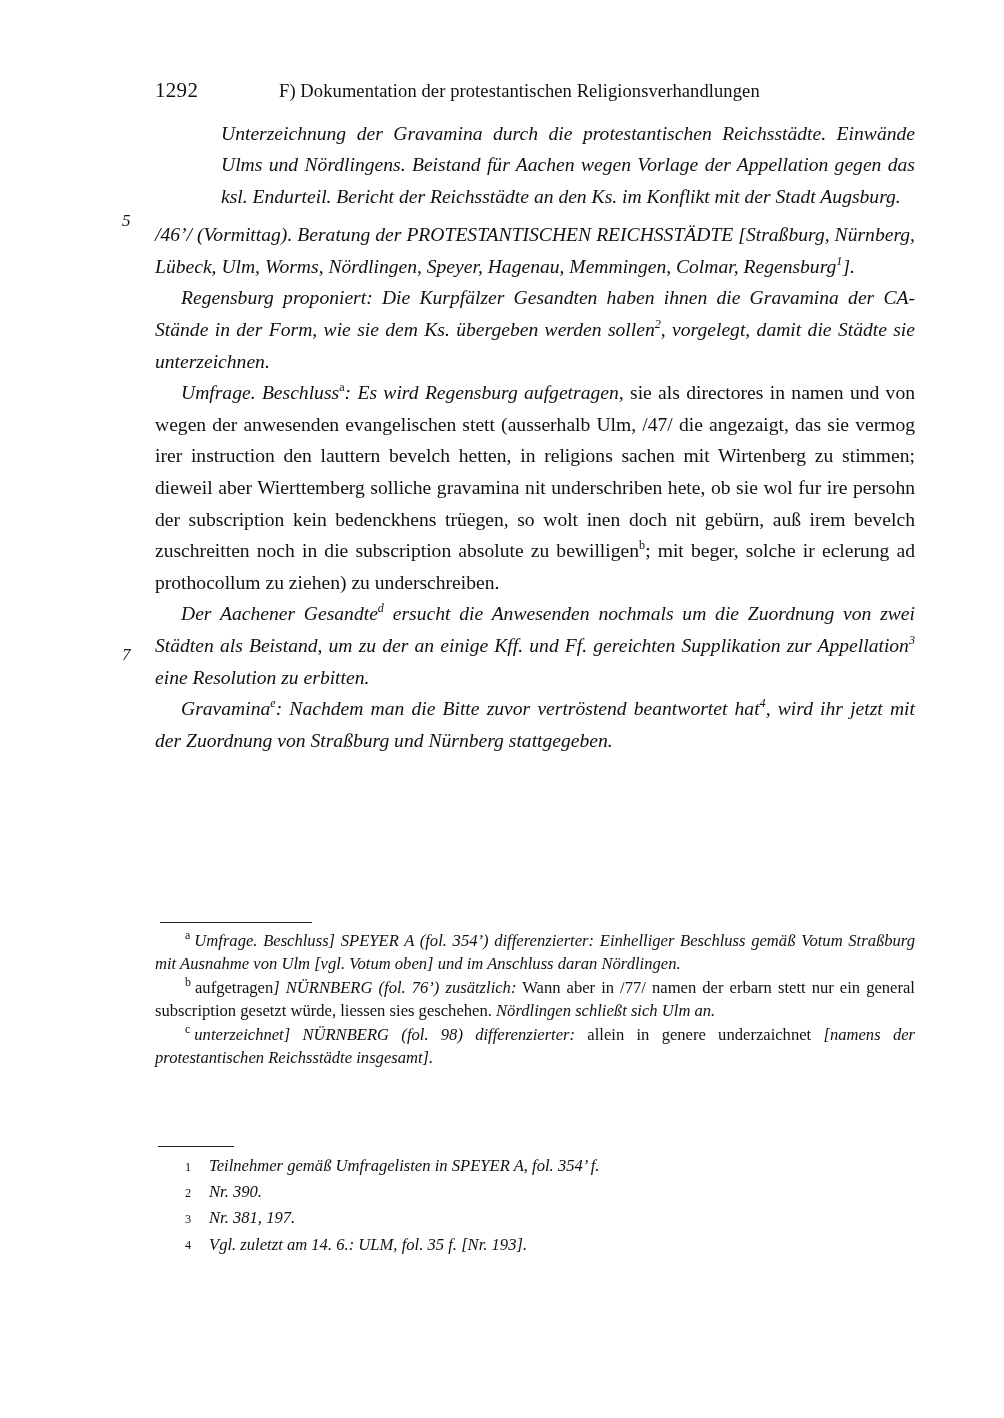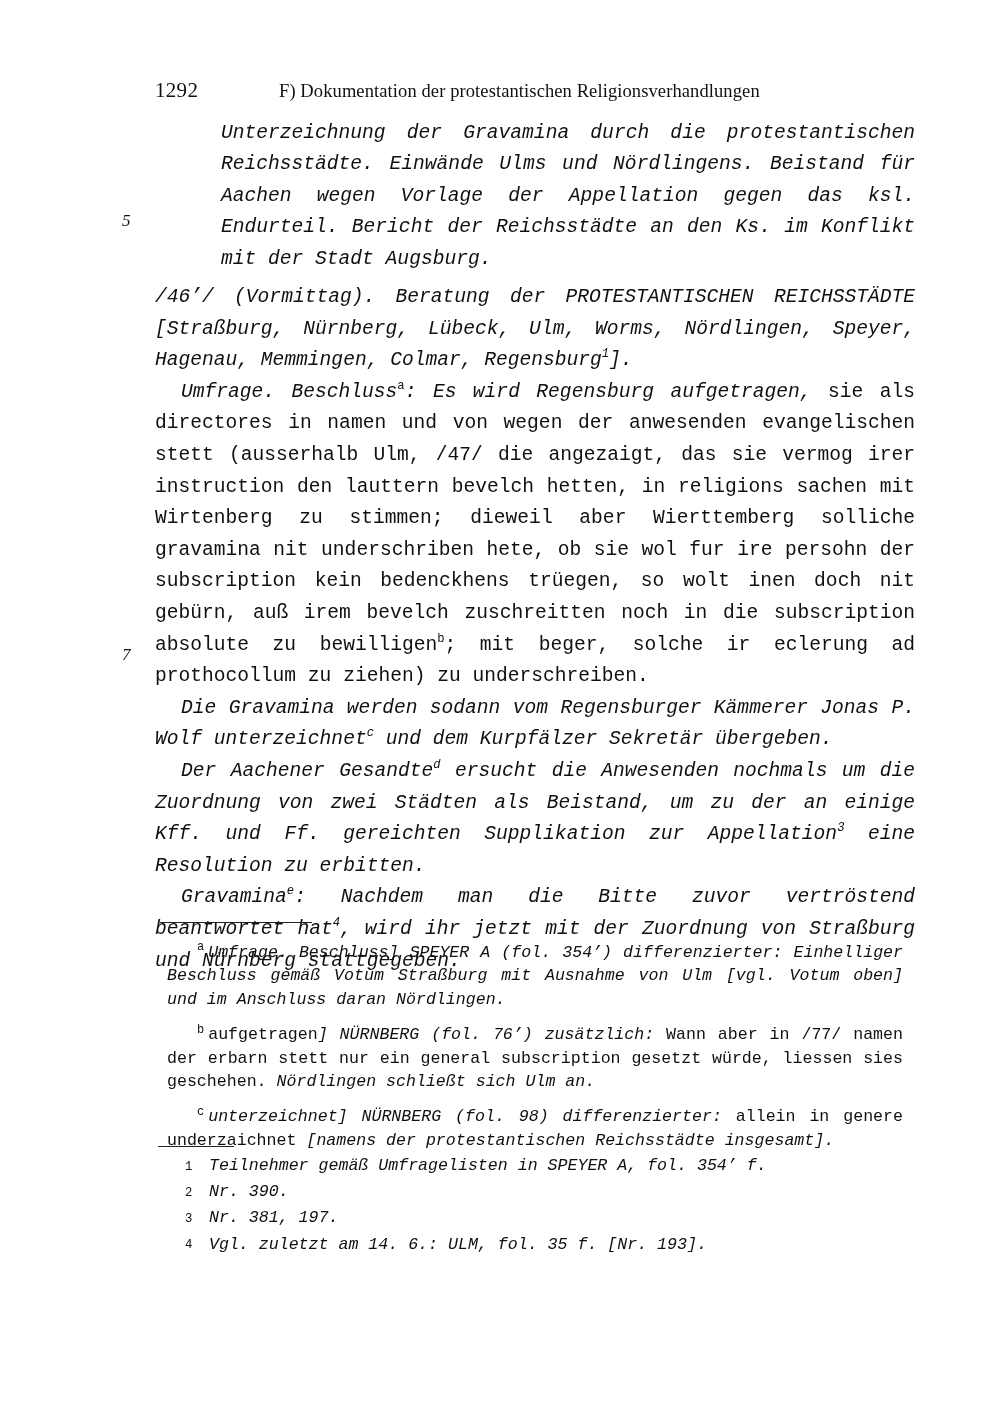--- a/index.html
+++ b/index.html
@@ -65,21 +65,20 @@
     width: 760px;
   }
 
   p {
     margin: 0;
     font-size: 19.6px;
     line-height: 31.6px;
     text-align: justify;
     text-justify: inter-word;
     hyphens: none;
-    font-family: Liberation Mono, monospace;
   }
 
   .ital { font-style: italic; }
   .rom  { font-style: normal; }
 
   
   .headnote {
     margin-left: 66px;
     font-style: italic;
     font-size: 19.6px;
@@ -115,21 +114,21 @@
     position: absolute;
     left: 155px;
     top: 929px;
     width: 760px;
   }
   .app .note {
     font-size: 16.6px;
     line-height: 23.4px;
     text-align: justify;
     text-indent: 0;
-    margin: 12px;
+    margin: 0;
   }
   .app .note .sig {
     font-style: normal;
     font-size: 0.72em;
     vertical-align: 0.56em;
     line-height: 0;
     margin-left: 30px;
     margin-right: 4px;
   }
 
@@ -171,24 +170,24 @@
   <div class="linenum n7">7</div>
 
   <div class="col">
 
     <p class="headnote">Unterzeichnung der Gravamina durch die protestantischen Reichsstädte. Einwände Ulms und Nördlingens. Beistand für Aachen wegen Vorlage der Appellation gegen das ksl. Endurteil. Bericht der Reichsstädte an den Ks. im Konflikt mit der Stadt Augsburg.</p>
 
     <div class="gap-small"></div>
 
     <p class="para"><span class="ital">/46’/ (Vormittag). Beratung der PROTESTANTISCHEN REICHSSTÄDTE [Straßburg, Nürnberg, Lübeck, Ulm, Worms, Nördlingen, Speyer, Hagenau, Memmingen, Colmar, Regensburg</span><sup class="it">1</sup><span class="ital">].</span></p>
 
+    <p class="para-ind"><span class="ital">Regensburg proponiert: Die Kurpfälzer Gesandten haben ihnen die Gravamina der CA-Stände in der Form, wie sie dem Ks. übergeben werden sollen</span><sup class="it">2</sup><span class="ital">, vorgelegt, damit die Städte sie unterzeichnen.</span></p>
 
     <p class="para-ind"><span class="ital">Umfrage. Beschluss</span><sup>a</sup><span class="ital">: Es wird Regensburg aufgetragen,</span><span class="rom"> sie als directores in namen und von wegen der anwesenden evangelischen stett (ausserhalb Ulm, /47/ die angezaigt, das sie vermog irer instruction den lauttern bevelch hetten, in religions sachen mit Wirtenberg zu stimmen; dieweil aber Wierttemberg solliche gravamina nit underschriben hete, ob sie wol fur ire persohn der subscription kein bedenckhens trüegen, so wolt inen doch nit gebürn, auß irem bevelch zuschreitten noch in die subscription absolute zu bewilligen</span><sup>b</sup><span class="rom">; mit beger, solche ir eclerung ad prothocollum zu ziehen) zu underschreiben.</span></p>
 
-    <p class="para-ind"><span class="ital">Die Gravamina werden sodann vom Regensburger Kämmerer Jonas P. Wolf unterzeichnet</span><sup class="it">c</sup><span class="ital"> und dem Kurpfälzer Sekretär übergeben.</span></p>
 
     <p class="para-ind"><span class="ital">Der Aachener Gesandte</span><sup class="it">d</sup><span class="ital"> ersucht die Anwesenden nochmals um die Zuordnung von zwei Städten als Beistand, um zu der an einige Kff. und Ff. gereichten Supplikation zur Appellation</span><sup class="it">3</sup><span class="ital"> eine Resolution zu erbitten.</span></p>
 
     <p class="para-ind"><span class="ital">Gravamina</span><sup class="it">e</sup><span class="ital">: Nachdem man die Bitte zuvor vertröstend beantwortet hat</span><sup class="it">4</sup><span class="ital">, wird ihr jetzt mit der Zuordnung von Straßburg und Nürnberg stattgegeben.</span></p>
   </div>
 
   <div class="rule r1"></div>
 
   <div class="app">
     <p class="note"><span class="sig">a</span><span class="ital">Umfrage. Beschluss] SPEYER A (fol. 354’) differenzierter: Einhelliger Beschluss gemäß Votum Straßburg mit Ausnahme von Ulm [vgl. Votum oben] und im Anschluss daran Nördlingen.</span></p>

